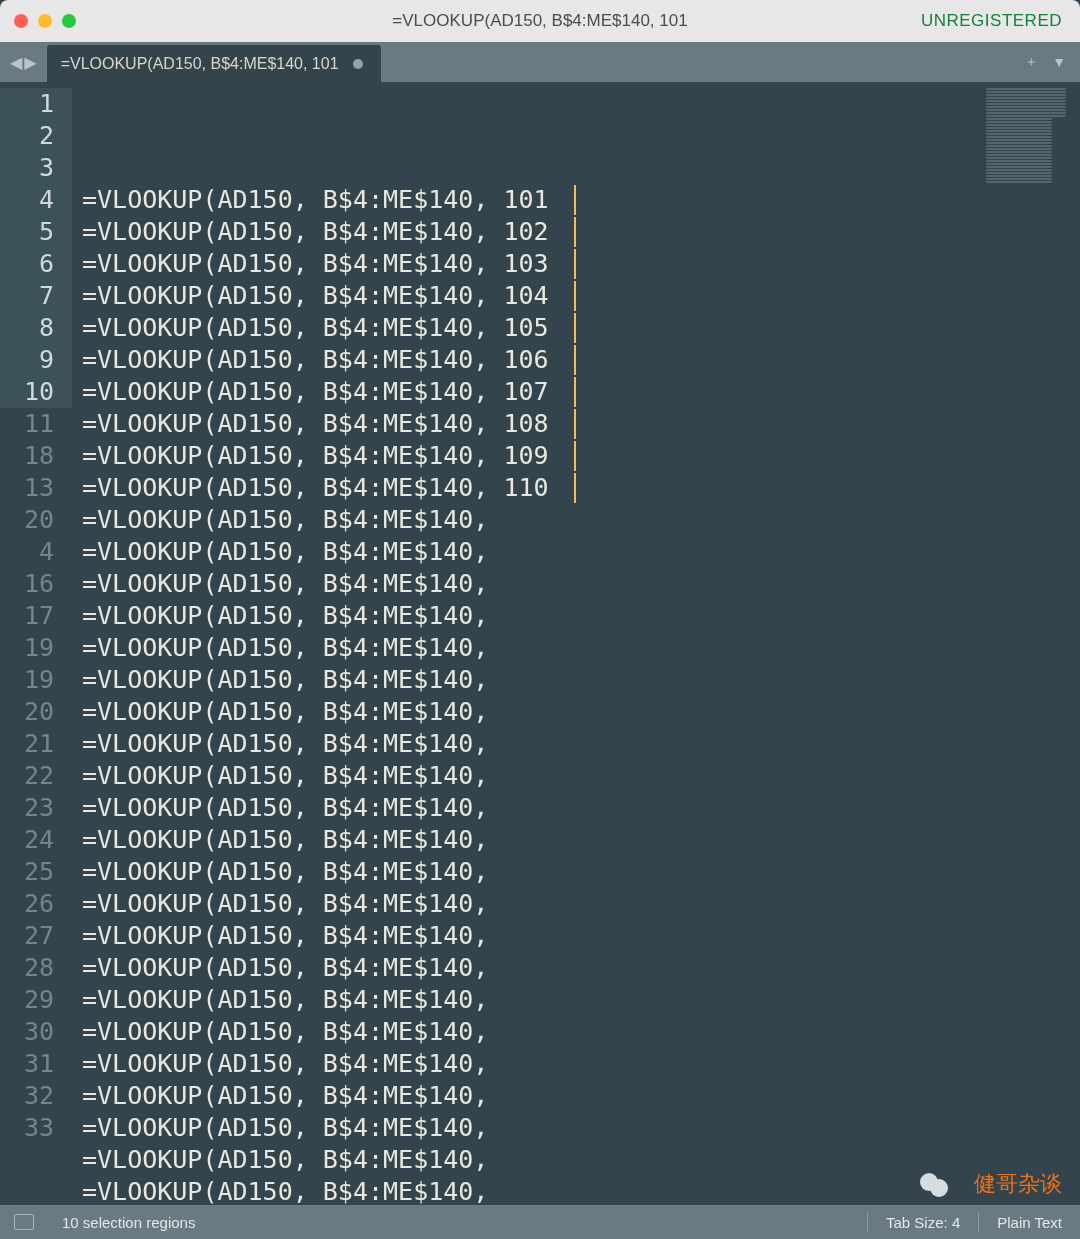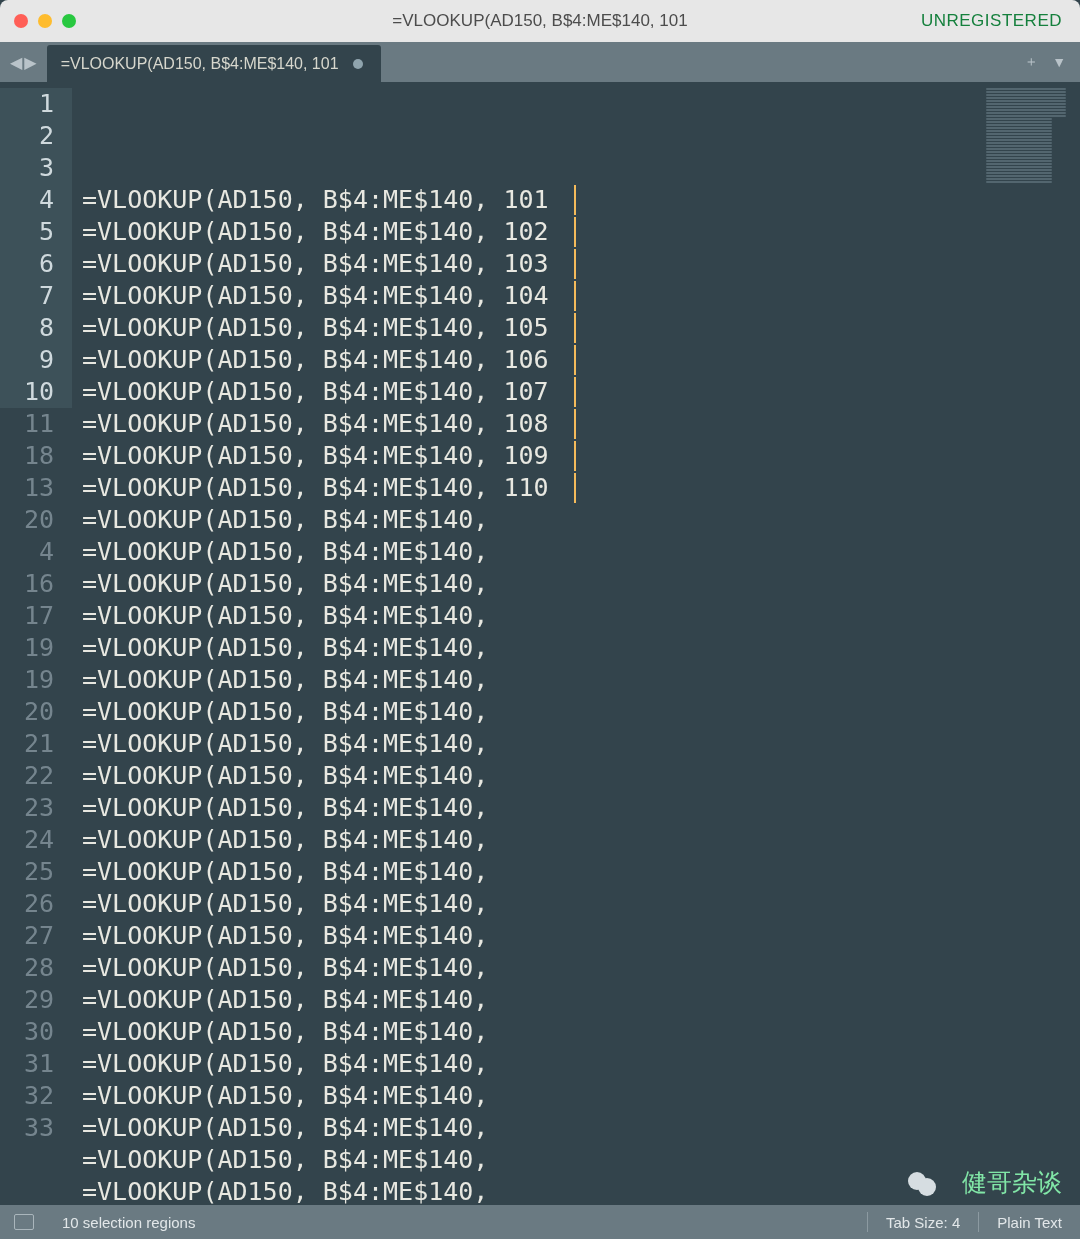--- a/index.html
+++ b/index.html
@@ -181,22 +181,22 @@
     background: #8c9aa1;
   }
   
   .watermark {
     position: absolute;
     right: 18px;
     bottom: 40px;
     display: flex;
     align-items: center;
     gap: 24px;
-    color: #86efac;
-    font-size: 25px;
+    color: #f97316;
+    font-size: 22px;
     opacity: .95;
     font-family: sans-serif;
   }
   .watermark .wm-icon {
     width: 30px; height: 30px; position: relative;
   }
   .watermark .wm-icon::before,
   .watermark .wm-icon::after {
     content:"";
     position:absolute;

